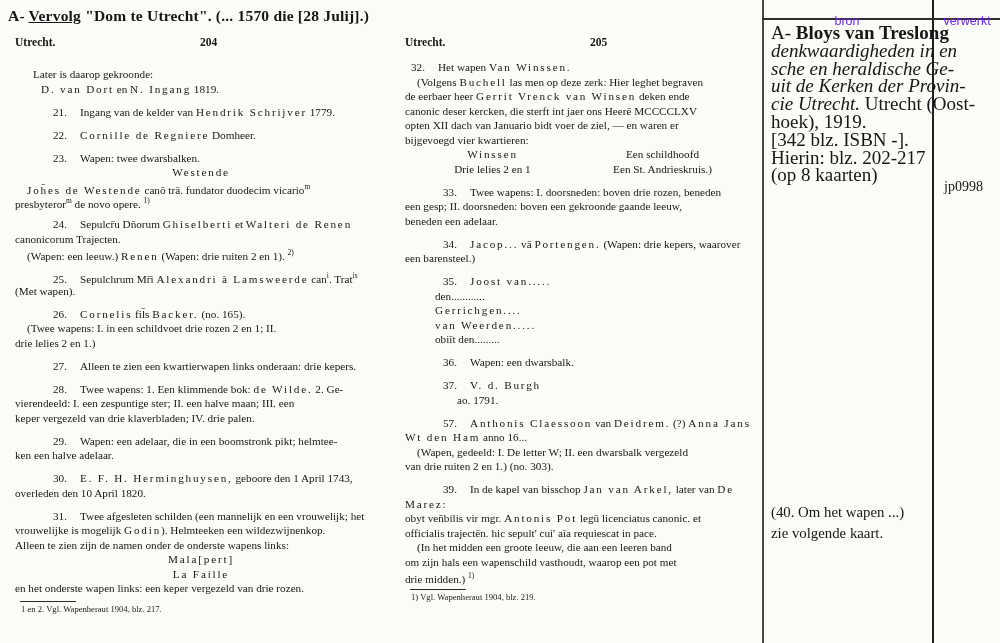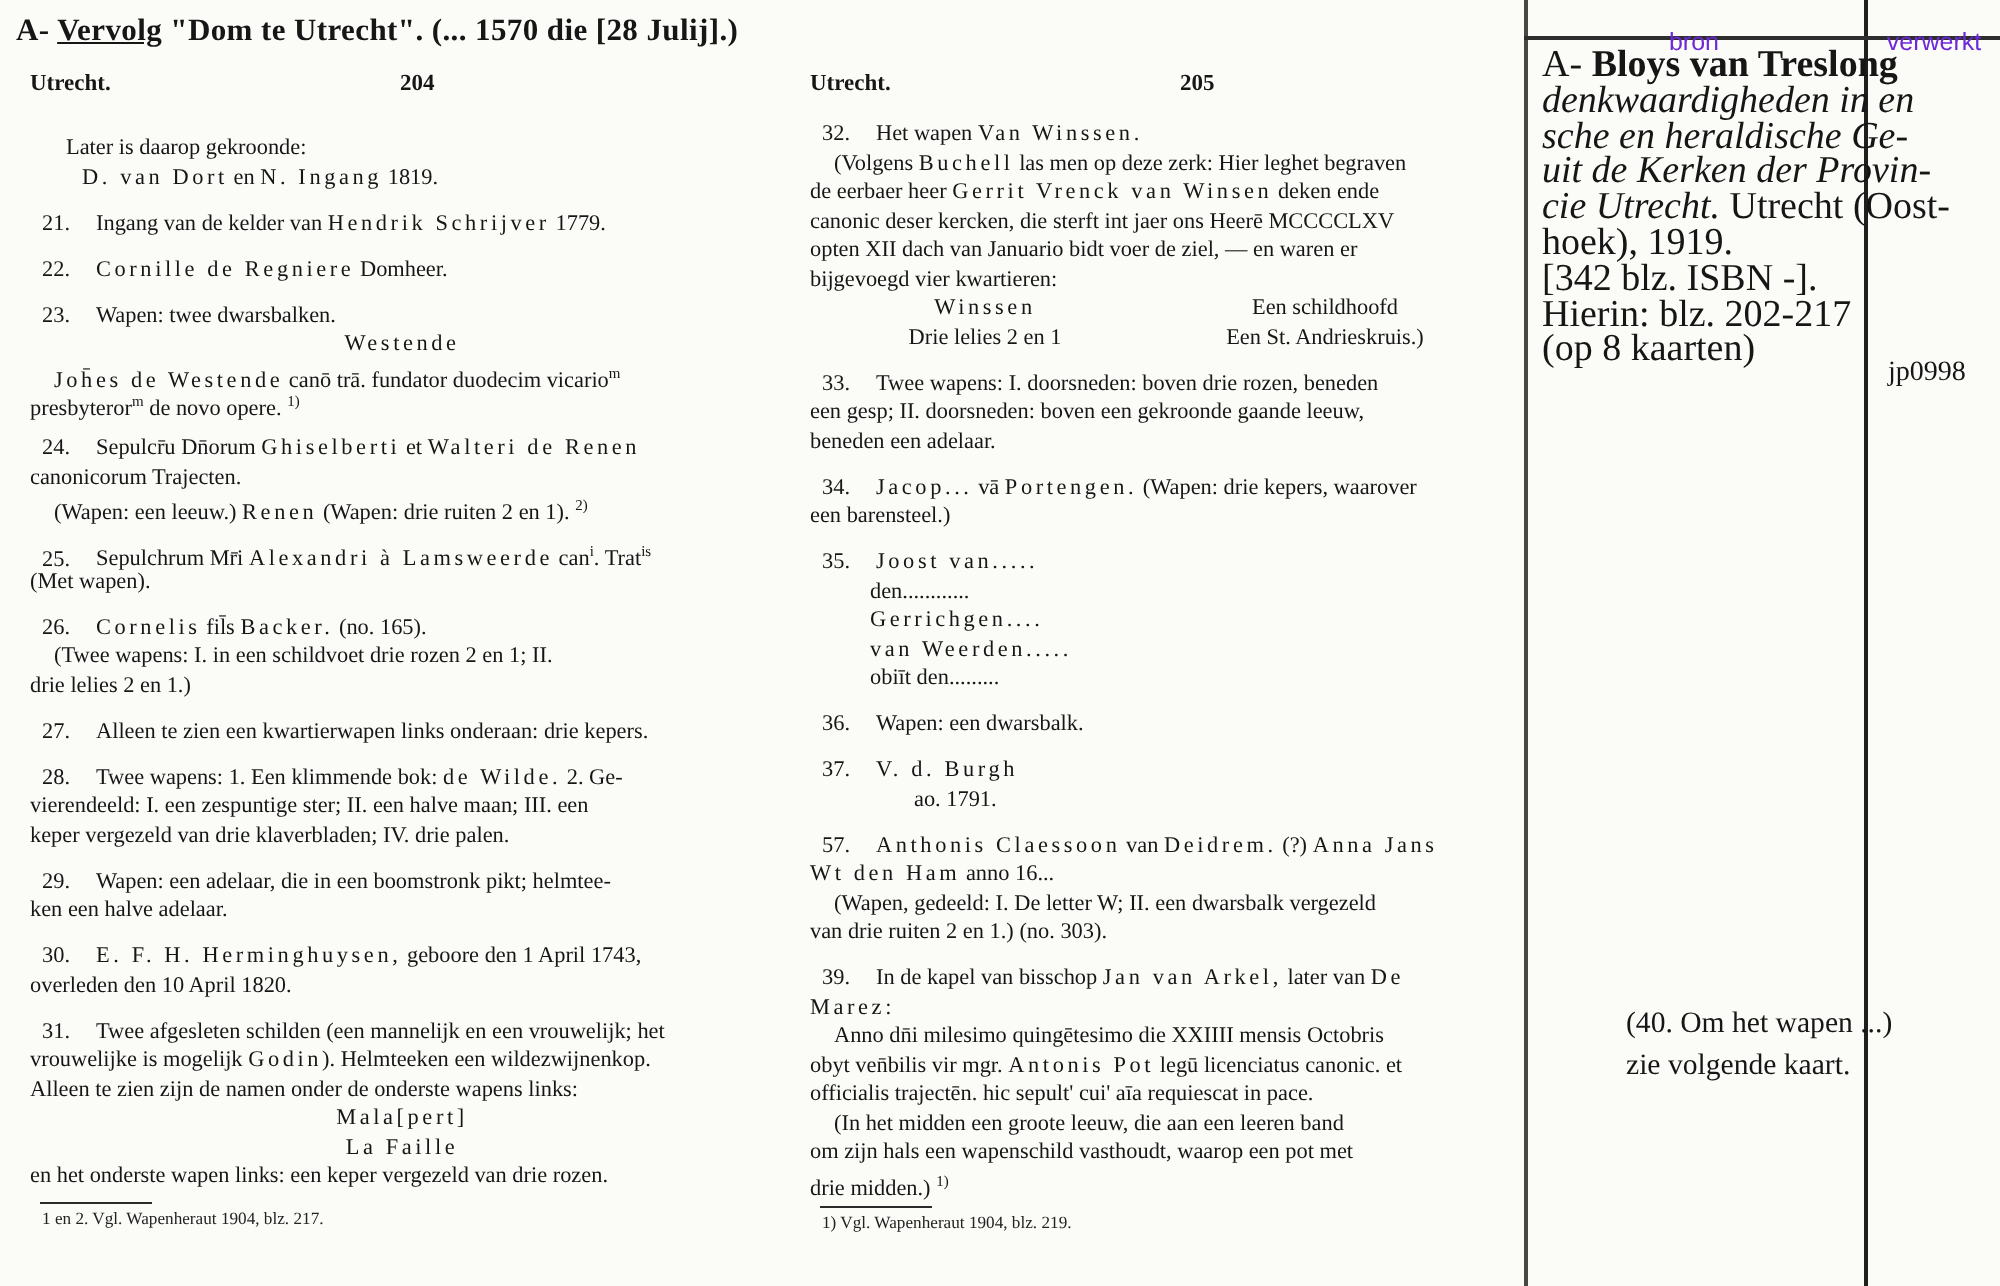--- a/index.html
+++ b/index.html
@@ -4,21 +4,21 @@
 <style>
   html,body{margin:0;padding:0;}
   body{
     width:1000px;height:643px;position:relative;overflow:hidden;
     background:#fbfbf8;color:#161616;
     font-family:"Liberation Serif","DejaVu Serif",serif;
   }
   .page{position:absolute;inset:0;}
   
   .line{white-space:nowrap;height:14.5px;line-height:14.5px;font-size:11.2px;}
-  .mt{margin-top:8.5px;}
+  .mt{margin-top:8.5px;margin-left:32px;}
   .ctr{text-align:center;}
   .ind1{padding-left:12px;}
   .ind2{padding-left:18px;}
   .ind6{padding-left:26px;}
   .ind35{padding-left:30px;}
   .ind37{padding-left:52px;}
   .b{font-weight:bold;}
   .i{font-style:italic;}
   .u{text-decoration:underline;}
   .ls{letter-spacing:1.8px;}
@@ -43,21 +43,21 @@
   
   .vline1{position:absolute;left:762px;top:0;width:2px;height:643px;background:#474747;}
   .vline2{position:absolute;left:932px;top:0;width:2px;height:643px;background:#1f1f1f;}
   .hline{position:absolute;left:762px;top:18px;width:238px;height:2px;background:#2e2e2e;}
   .hdr-label{position:absolute;top:14px;font-family:"Liberation Sans","DejaVu Sans",sans-serif;font-size:12.5px;color:#6d28d9;text-align:center;}
   .bron-label{left:762px;width:170px;}
   .verwerkt-label{left:934px;width:66px;}
   .bron-text{position:absolute;left:771px;top:24px;width:162px;}
   .bron-text .line{font-size:19px;height:17.8px;line-height:17.8px;}
   .code{position:absolute;left:944px;top:179px;font-size:14px;}
-  .note{position:absolute;left:813px;top:502px;}
+  .note{position:absolute;left:771px;top:502px;}
   .note .line{font-size:14.8px;height:21px;line-height:21px;}
 </style>
 </head>
 <body>
 
 <div class="page">
 
   <div class="title">
       <div class="line "><span>A- </span><span class="u">Vervolg</span><span> "Dom te Utrecht". (... 1570 die [28 Julij].)</span></div>
     </div>
@@ -131,21 +131,20 @@
         <div class="line ind35"><span>obiīt den.........</span></div>
         <div class="line mt"><span class="num">36.</span><span>Wapen: een dwarsbalk.</span></div>
         <div class="line mt"><span class="num">37.</span><span class="ls">V. d. Burgh</span></div>
         <div class="line ind37"><span>ao. 1791.</span></div>
         <div class="line mt"><span class="num">57.</span><span class="ls">Anthonis Claessoon</span><span> van </span><span class="ls">Deidrem.</span><span> (?) </span><span class="ls">Anna Jans</span></div>
         <div class="line "><span class="ls">Wt den Ham</span><span> anno 16...</span></div>
         <div class="line ind1"><span>(Wapen, gedeeld: I. De letter W; II. een dwarsbalk vergezeld</span></div>
         <div class="line "><span>van drie ruiten 2 en 1.) (no. 303).</span></div>
         <div class="line mt"><span class="num">39.</span><span>In de kapel van bisschop </span><span class="ls">Jan van Arkel,</span><span> later van </span><span class="ls">De</span></div>
         <div class="line "><span class="ls">Marez:</span></div>
-        <div class="line ind1"><span>Anno dn̄i milesimo quingētesimo die XXIIII mensis Octobris</span></div>
         <div class="line "><span>obyt ven̄bilis vir mgr. </span><span class="ls">Antonis Pot</span><span> legū licenciatus canonic. et</span></div>
         <div class="line "><span>officialis trajectēn. hic sepult' cui' aīa requiescat in pace.</span></div>
         <div class="line ind1"><span>(In het midden een groote leeuw, die aan een leeren band</span></div>
         <div class="line "><span>om zijn hals een wapenschild vasthoudt, waarop een pot met</span></div>
         <div class="line "><span>drie midden.) </span><span class="sup">1)</span></div>
       </div>
     <div class="footnote">
       <div class="fn-rule"></div>
       <div class="fn-text">1) Vgl. Wapenheraut 1904, blz. 219.</div>
     </div>

